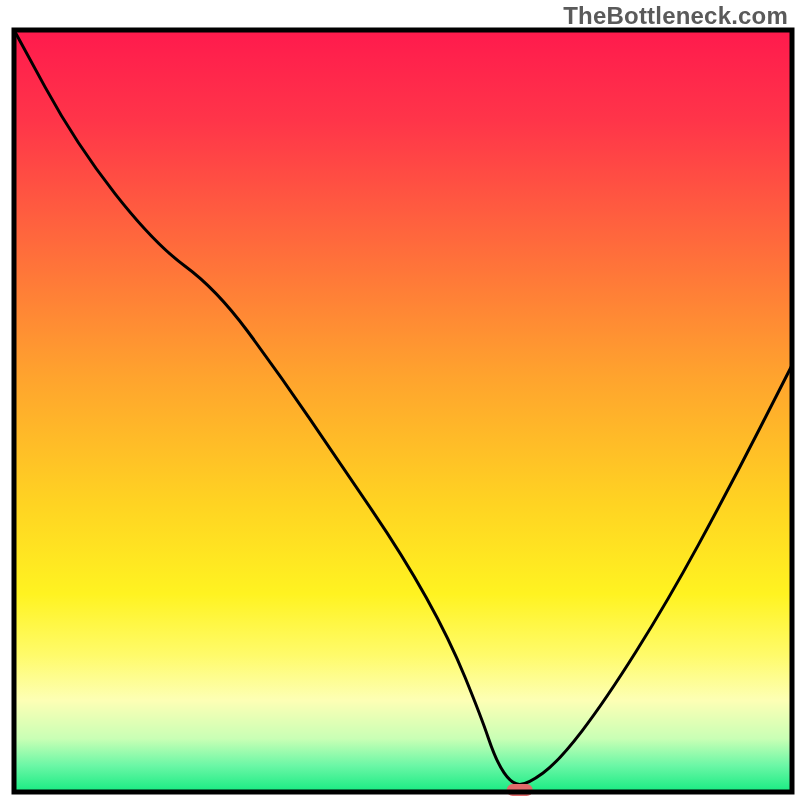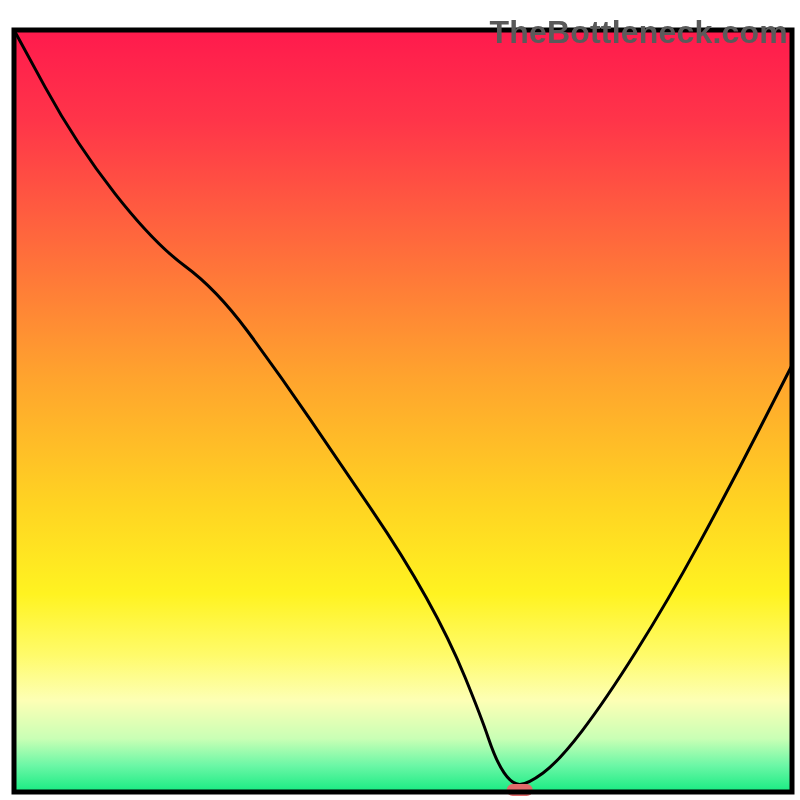--- a/index.html
+++ b/index.html
@@ -11,23 +11,23 @@
     font-family: Arial, Helvetica, sans-serif;
   }
   .chart-wrap {
     position: relative;
     width: 800px;
     height: 800px;
     background: #fff;
   }
   .watermark {
     position: absolute;
-    top: 14px;
+    top: 2px;
     right: 12px;
-    font-size: 32px;
+    font-size: 24px;
     font-weight: 600;
     color: #5a5a5a;
     letter-spacing: 0.2px;
   }
   svg {
     display: block;
   }
   .marker {
     fill: #e26a6a;
   }

